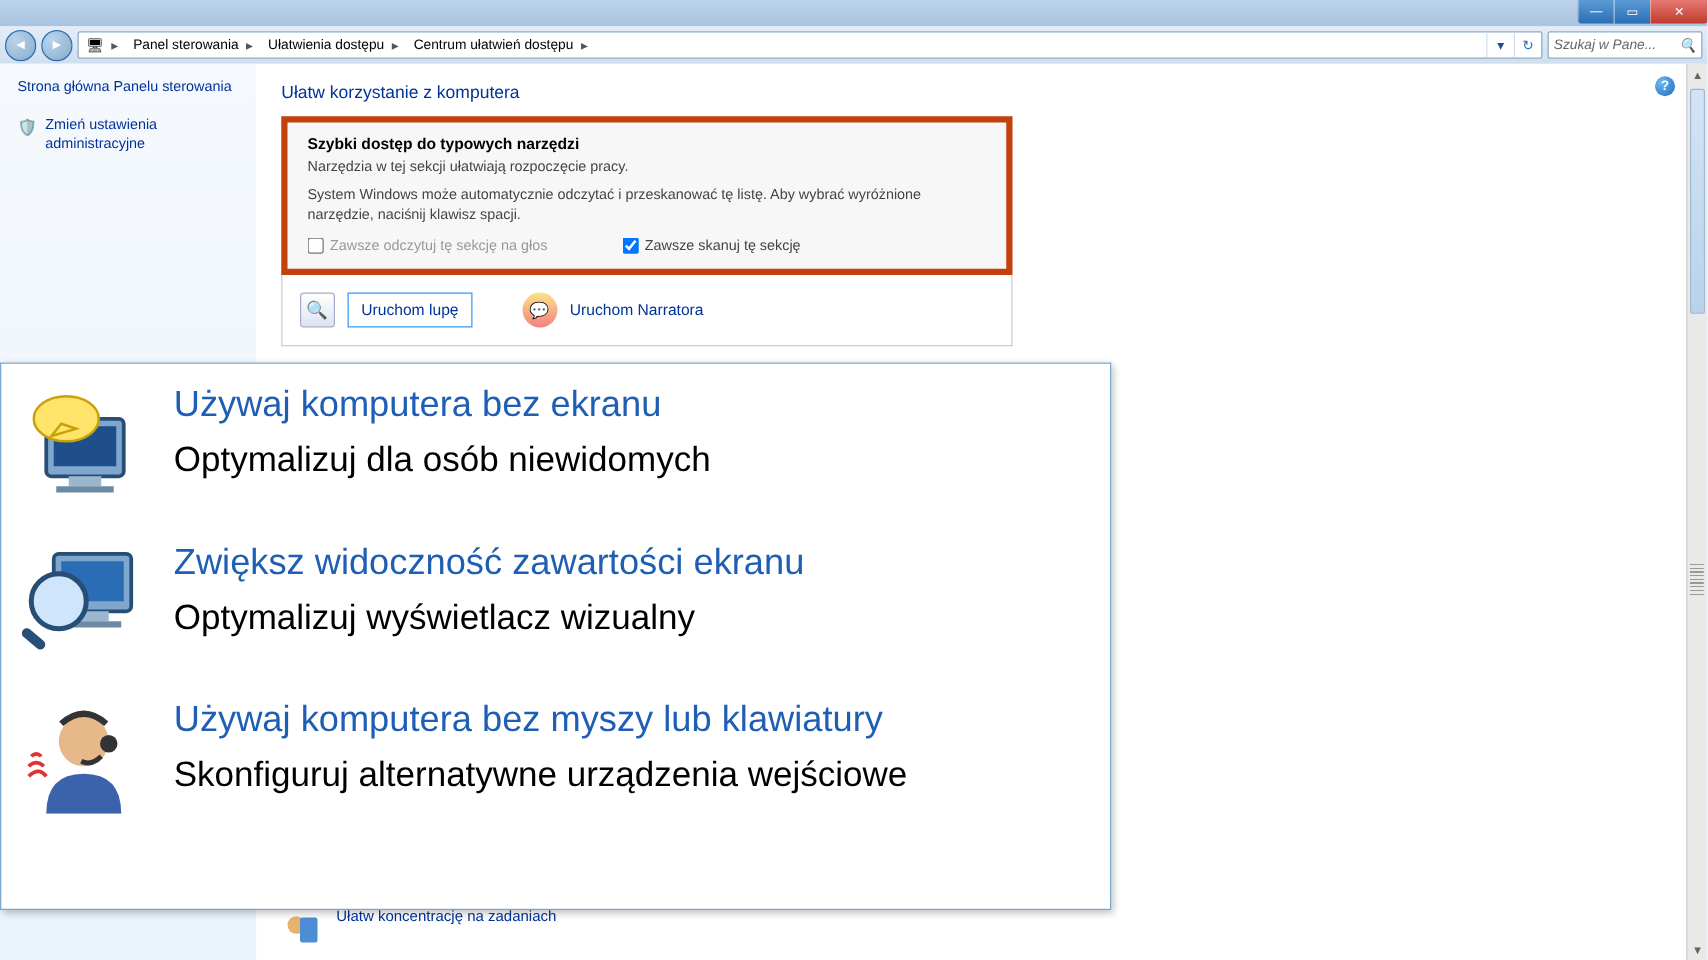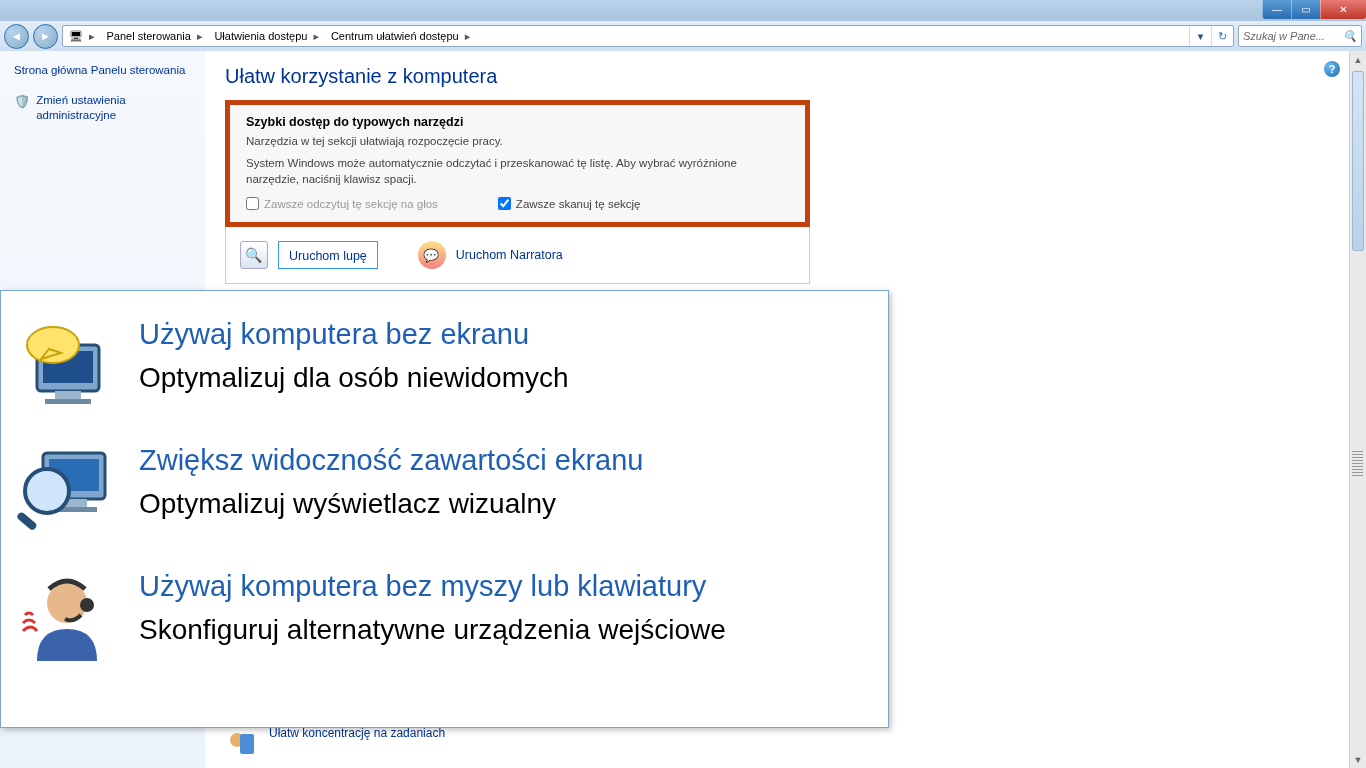--- a/index.html
+++ b/index.html
@@ -20,42 +20,42 @@
   .crumb-sep { color:#555;}
   .addr-end { margin-left:auto; display:flex; height:100%; align-items:center;}
   .addr-icon-btn{ width:22px; height:20px; border-left:1px solid #cfdff0; display:flex; align-items:center; justify-content:center; font-size:11px; color:#1e4f8a;}
   .search { width:124px; height:22px; background:#fff; border:1px solid #8fa9c4; display:flex; align-items:center; font-size:11px; color:#666; font-style:italic; padding:0 4px; border-radius:2px; justify-content:space-between;}
   
   .main { display:flex; height:calc(100% - 51px); background:#fff; }
   .sidebar { width:205px; padding:12px 14px; background:linear-gradient(#f5f9fd,#eaf2fa); border-right:0; font-size:11.5px; line-height:1.35; }
   .sidebar a{ color:#003399; text-decoration:none; }
   .side-item{ margin-bottom:14px; display:flex; gap:6px;}
   .content { flex:1; position:relative; padding:14px 20px 0 20px; overflow:hidden;}
-  .page-title{ color:#003399; font-size:20px; font-weight:400; margin-bottom:12px;}
+  .page-title{ color:#003399; font-size:14px; font-weight:400; margin-bottom:12px;}
   .box { width:585px; border:5px solid #c2410c; background:#f7f7f7; padding:10px 16px 12px 16px; font-size:11.5px; }
   .box-title{ font-weight:600; font-size:12.5px; margin-bottom:6px; color:#000;}
   .box-desc{ color:#444; margin-bottom:8px;}
   .box-note{ color:#444; margin-bottom:10px; line-height:1.4;}
   .chk-row{ display:flex; gap:60px; align-items:center; color:#444;}
   .chk-row label{ display:flex; align-items:center; gap:5px;}
   .chk-row input{ width:13px; height:13px;}
   .chk-disabled{ color:#999;}
   .tool-white { width:585px; border:1px solid #ccc; border-top:0; background:#fff; padding:14px; display:flex; gap:40px; flex-wrap:wrap; }
   .tool-item{ display:flex; align-items:center; gap:10px;}
   .tool-sel{ border:1px solid #3399ff; padding:4px 10px;}
   .link{ color:#003399; font-size:12.5px; text-decoration:none;}
   .link-row{ display:flex; gap:12px; margin-bottom:14px; align-items:flex-start;}
   .link-row .link{ font-size:12px;}
   .help-icon { position:absolute; top:10px; right:26px; width:16px; height:16px; border-radius:50%; background:radial-gradient(circle at 30% 30%,#6bb8f3,#1e6db8); color:#fff; font-size:11px; display:flex; align-items:center; justify-content:center; font-weight:bold;}
   .scrollbar { position:absolute; right:0; top:0; bottom:0; width:17px; background:#e9e9e9; border-left:1px solid #d0d0d0;}
   .sb-arrow{ height:17px; display:flex; align-items:center; justify-content:center; font-size:9px; color:#666;}
   .sb-thumb{ position:absolute; left:2px; right:2px; top:20px; height:180px; background:linear-gradient(#d4e4f4,#b9d2ea); border:1px solid #9cb8d5; border-radius:2px;}
   .sb-middle-mark{ position:absolute; right:3px; top:400px; width:11px; height:26px; background:repeating-linear-gradient(#999,#999 1px,transparent 1px,transparent 3px);}
   
-  .overlay { position:absolute; left:0; top:290px; width:889px; height:438px; background:#fff; border:1px solid #7aa7cf; box-shadow:2px 2px 6px rgba(0,0,0,.25); padding:28px 20px 10px 14px; }
+  .overlay { position:absolute; left:0; top:290px; width:889px; height:438px; background:#fff; border:1px solid #7aa7cf; box-shadow:2px 2px 6px rgba(0,0,0,.25); padding:18px 20px 10px 14px; }
   .o-row{ display:flex; gap:24px; align-items:flex-start; margin-bottom:36px;}
   .o-icon{ width:100px; height:90px; flex-shrink:0; display:flex; align-items:center; justify-content:center;}
   .o-title{ color:#1e5fb5; font-size:29px; font-weight:400; margin-bottom:10px; line-height:1.1;}
   .o-desc{ color:#000; font-size:28px; font-weight:400; line-height:1.2;}
   
   .ico-mag{ width:28px; height:28px; background:linear-gradient(#fff,#dae5f1); border:1px solid #aac; border-radius:3px; display:flex; align-items:center; justify-content:center; font-size:14px;}
   .ico-narr{ width:28px; height:28px; background:linear-gradient(#fce38a,#f38181); border-radius:50%; display:flex;align-items:center;justify-content:center;font-size:13px;}
   .ico-small{ width:32px; height:32px; flex-shrink:0; display:flex; align-items:center; justify-content:center; border-radius:3px;}
   .shield{ font-size:13px;}
   

